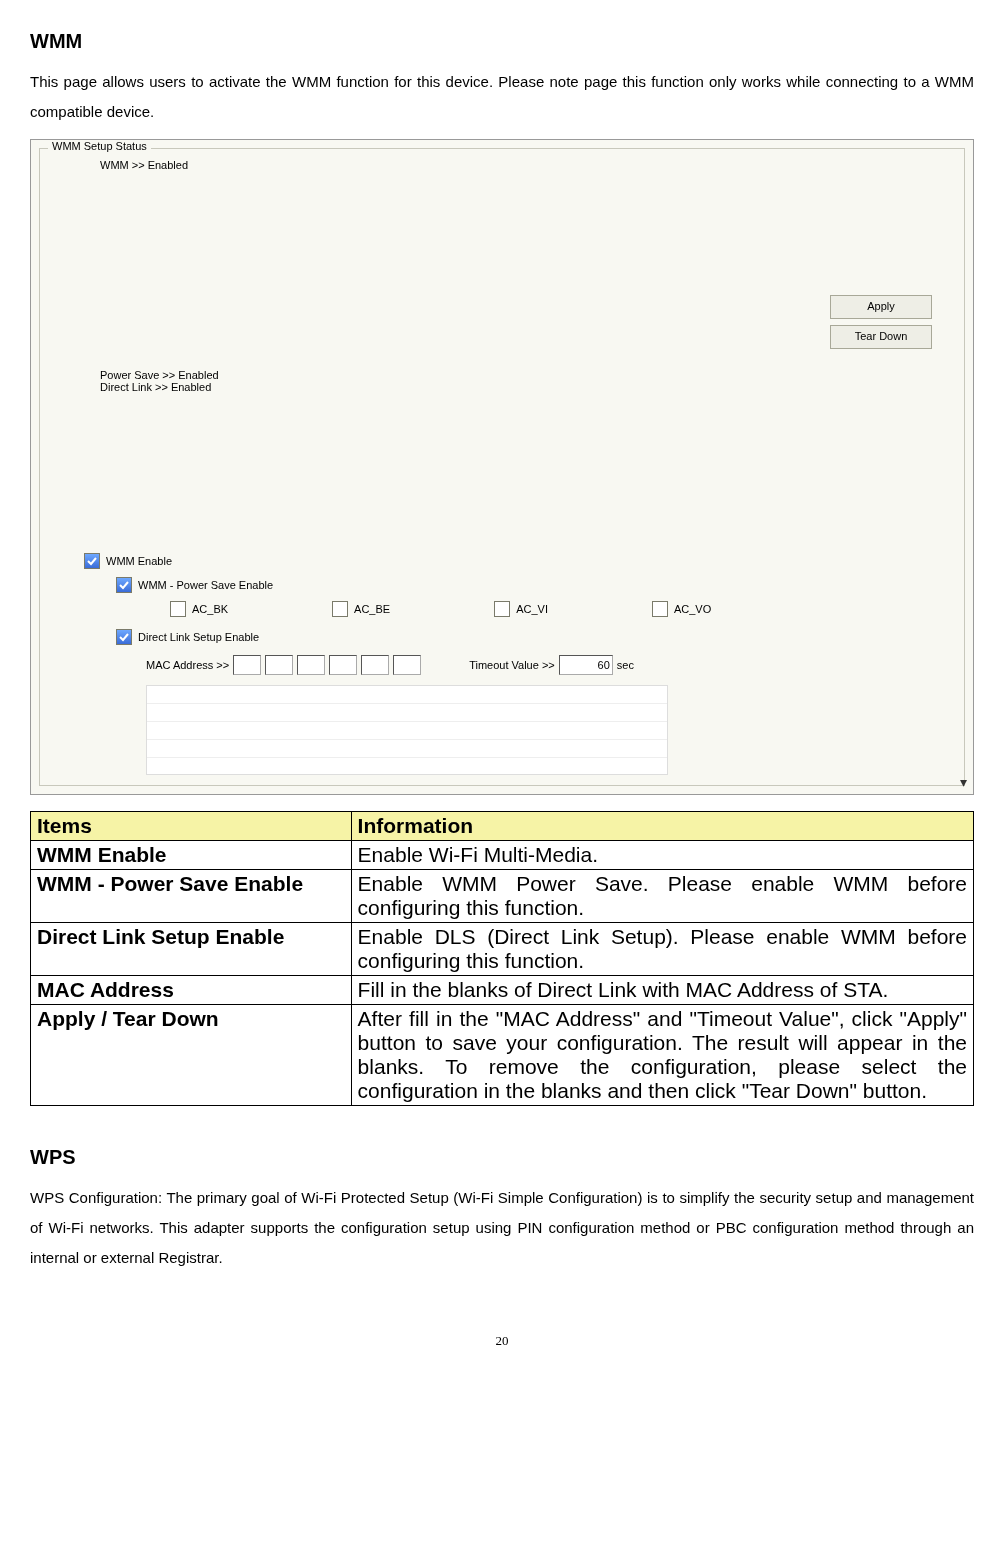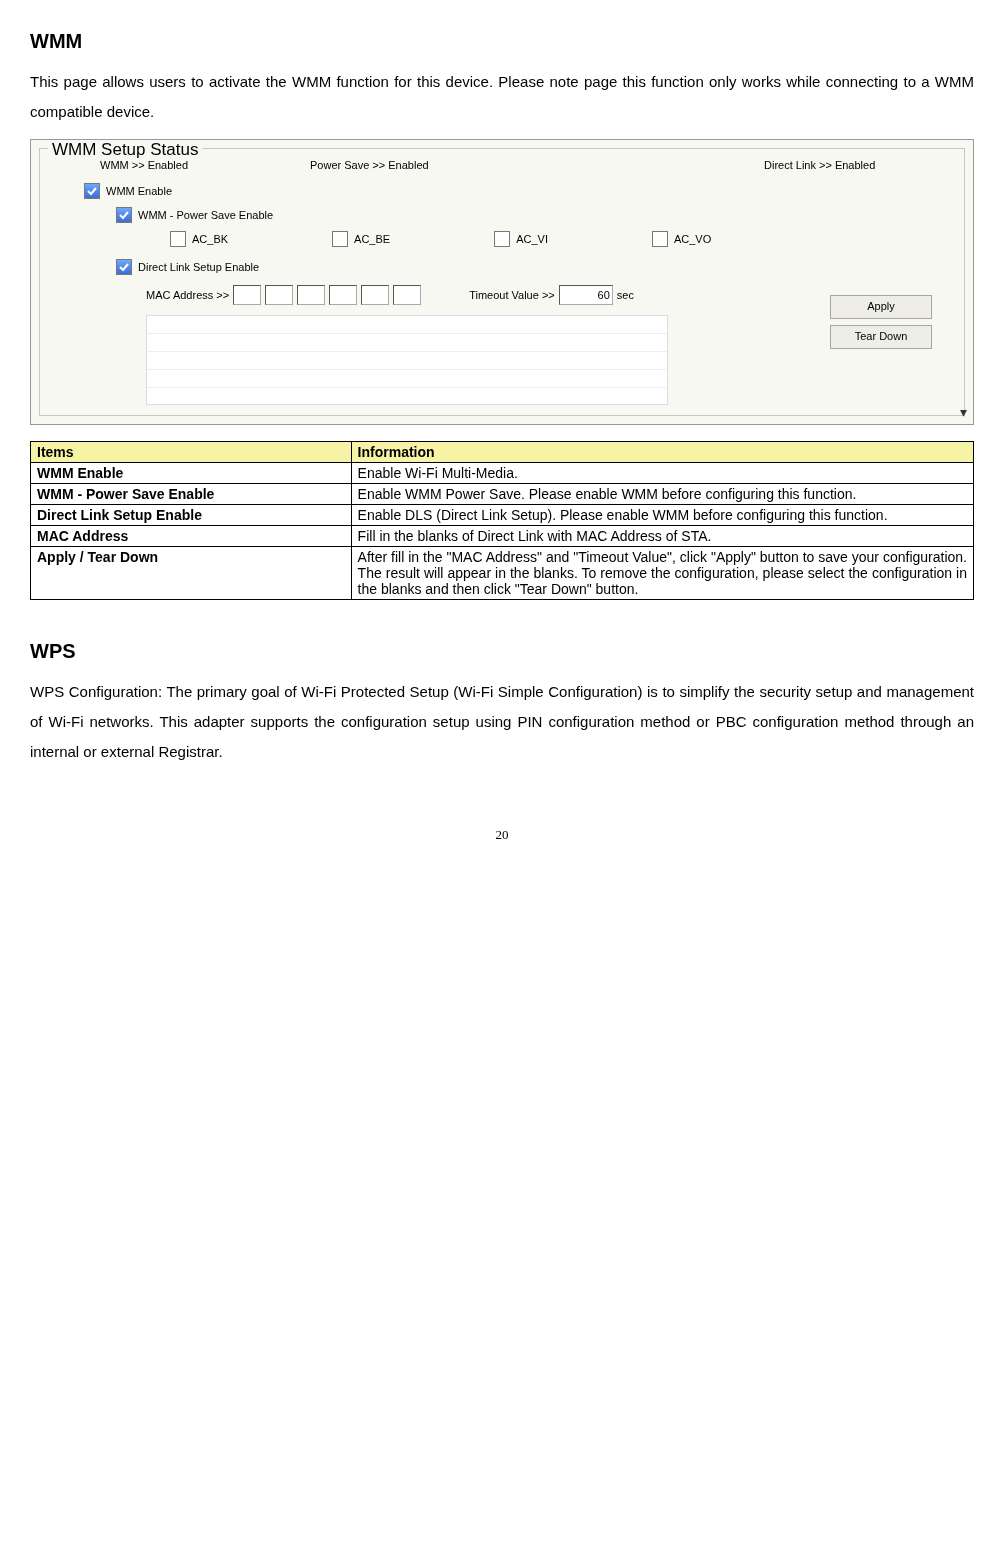--- a/index.html
+++ b/index.html
@@ -37,28 +37,29 @@
     margin: 8px;
     padding: 6px 10px 10px 10px;
     position: relative;
     background: #f8f8f2;
   }
   .legend {
     position: absolute;
     top: -9px;
     left: 8px;
     background: #f8f8f2;
-    font-size: 17px;
+    font-size: 11px;
     padding: 0 4px;
     color: #000;
   }
   .status-row {
     display: flex;
     padding: 4px 30px 8px 50px;
     font-size: 11px;
+    flex-direction: column;
   }
   .status-row span:nth-child(1){ flex:0 0 210px; }
   .status-row span:nth-child(2){ flex:1; }
   .status-row span:nth-child(3){ flex:0 0 160px; text-align:left; }
   .chk-row {
     display: flex;
     align-items: center;
     gap: 6px;
     padding: 4px 0 4px 34px;
     font-size: 11px;
@@ -126,21 +127,21 @@
   .link-list .r { height: 17px; border-bottom:1px solid #eee; }
   .collapse-arrow {
     position:absolute;
     right:6px; bottom:4px;
     font-size:14px;
     color:#333;
   }
   table.info {
     border-collapse: collapse;
     width: 100%;
-    font-size: 14px;
+    font-size: 21px;
     margin-bottom: 40px;
   }
   table.info td, table.info th {
     border: 1px solid #000;
     padding: 2px 6px;
     vertical-align: top;
     text-align: left;
   }
   table.info th {
     background: #f6f3a6;

